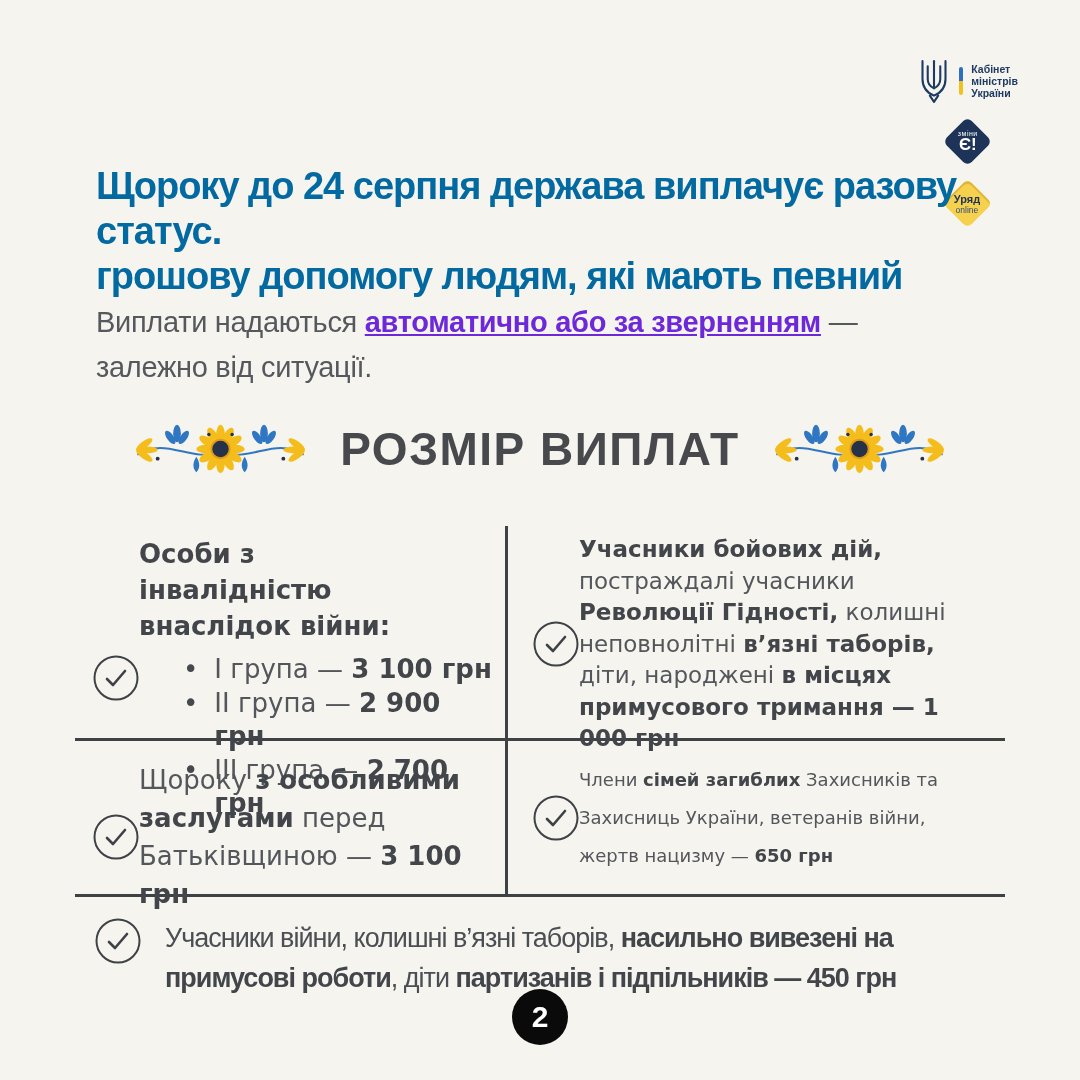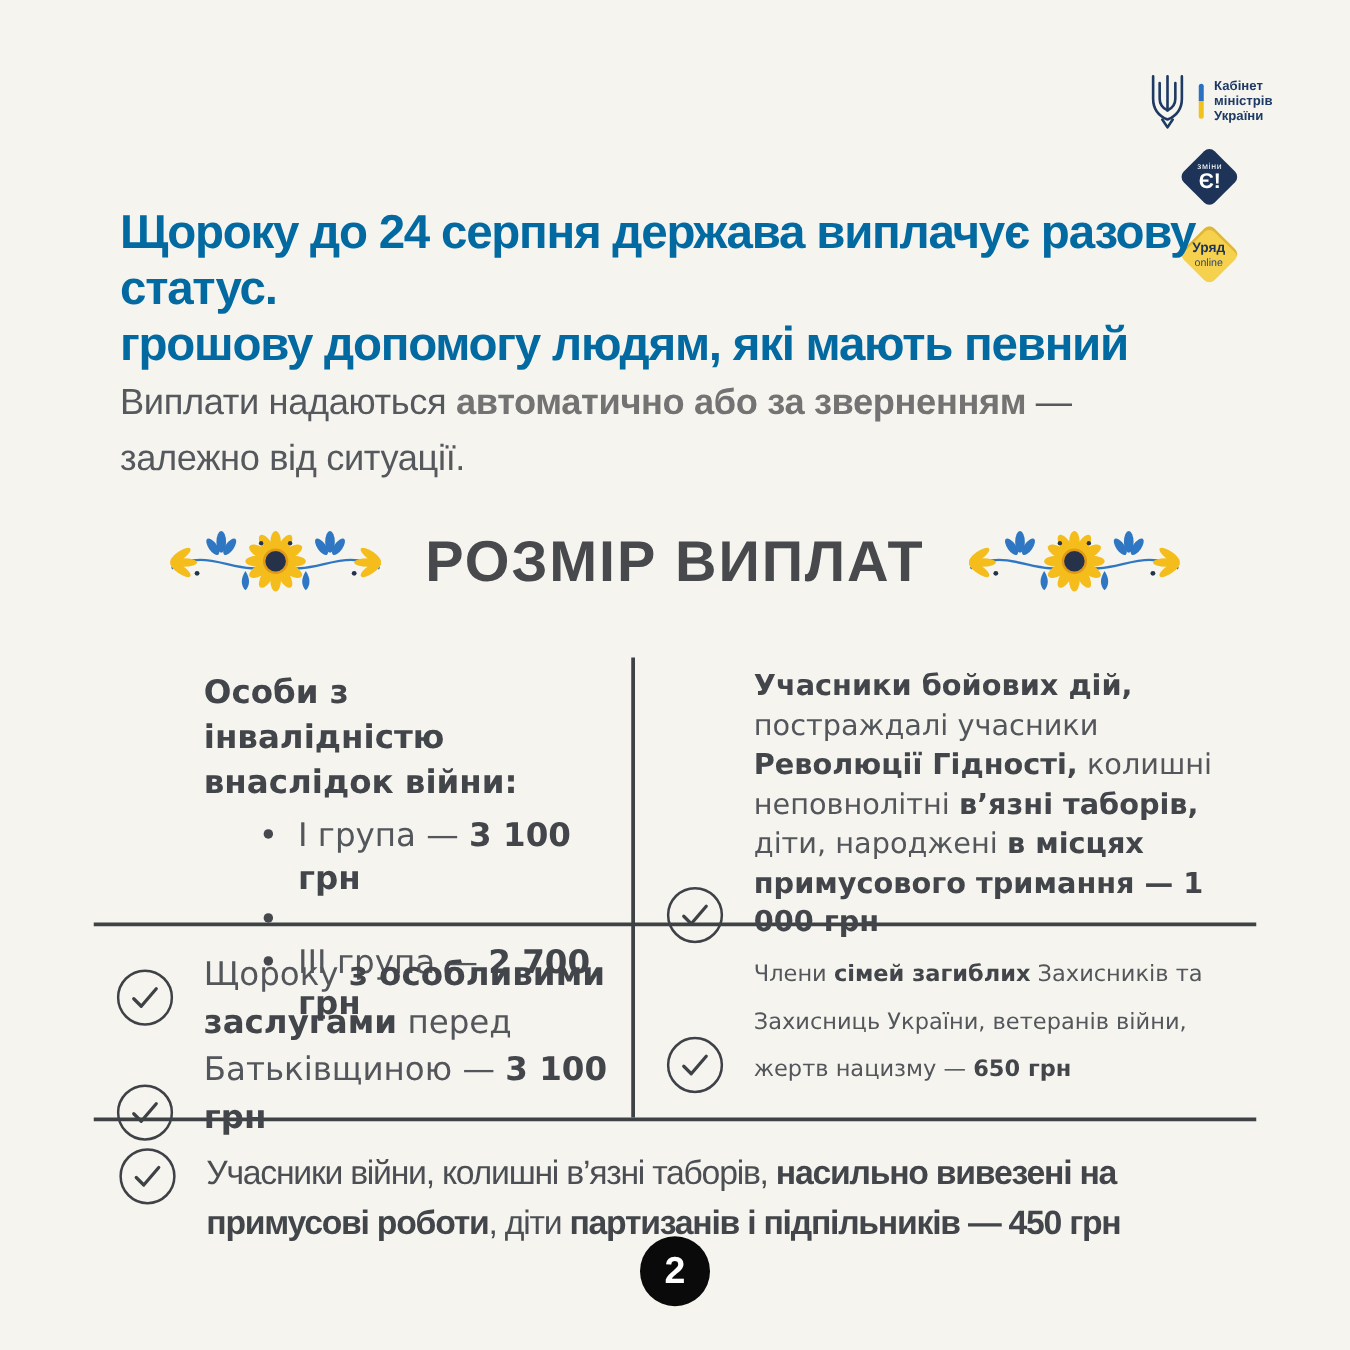--- a/index.html
+++ b/index.html
@@ -32,37 +32,37 @@
   .uryad-top { font-size:11px; font-weight:bold; color:#1d3458; line-height:12px; }
   .uryad-bottom { font-size:8.5px; color:#2a4a7a; }
 
   
   .heading { position:absolute; left:96px; top:164px;
              font-family:"Liberation Sans", sans-serif; font-weight:bold;
              font-size:38px; line-height:45px; letter-spacing:-1px; color:#0369a1; }
   .subtitle { position:absolute; left:96px; top:300px; width:800px;
               font-family:"Liberation Sans", sans-serif; font-size:29px;
               line-height:45px; letter-spacing:-.3px; color:#55585c; }
-  .subtitle .b { color:#737373; }
+  .subtitle .b { color:#6d28d9;text-decoration:underline; }
 
   
   .title-row { position:absolute; top:420px; left:0; width:1080px;
                display:flex; align-items:center; justify-content:center; gap:22px; }
   .section-title { font-family:"Liberation Sans", sans-serif; font-weight:bold;
                    font-size:46px; letter-spacing:1.5px; color:#47494c; }
   .ornament { flex:0 0 auto; }
   .ornament.flip { transform:scaleX(-1); }
 
   
   .grid { position:absolute; left:75px; top:520px; width:930px; height:377px;
           border-bottom:3px solid #3e4245; }
   .v-divider { position:absolute; left:430px; top:6px; bottom:0; width:3px; background:#3e4245; }
   .h-divider { position:absolute; left:0; right:0; top:218px; height:3px; background:#3e4245; }
 
-  .cell { position:absolute; display:flex; gap:24px; align-items:flex-end; }
+  .cell { position:absolute; display:flex; align-items:center; }
   .cell-tl { left:18px;  top:16px;  width:405px; }
   .cell-tr { left:458px; top:14px;  width:470px; }
   .cell-bl { left:18px;  top:241px; width:405px; }
   .cell-br { left:458px; top:241px; width:470px; }
   .check { flex:0 0 46px; }
 
   .cell-body { font-size:26px; line-height:33px; color:#53565a; }
   .cell-title { font-size:26px; line-height:36px; font-weight:bold; color:#42454a; width:290px; }
   .cell-tr .cell-body { font-size:23px; line-height:31.5px; width:400px; }
   .cell-bl .cell-body { font-size:26px; line-height:38px; width:330px; }
@@ -234,20 +234,21 @@
     </svg>
     <div>
       <div class="cell-title"><span class="b">Особи з інвалідністю внаслідок війни:</span></div>
       <ul class="bullets">
         <li>
             <span class="bullet-dot">•</span>
             <span><span>І група — </span><span class="b">3 100 грн</span></span>
           </li>
         <li>
             <span class="bullet-dot">•</span>
+            <span><span>ІІ група — </span><span class="b">2 900 грн</span></span>
           </li>
         <li>
             <span class="bullet-dot">•</span>
             <span><span>ІІІ група — </span><span class="b">2 700 грн</span></span>
           </li>
       </ul>
     </div>
   </div>
 
   <div class="cell cell-tr">

